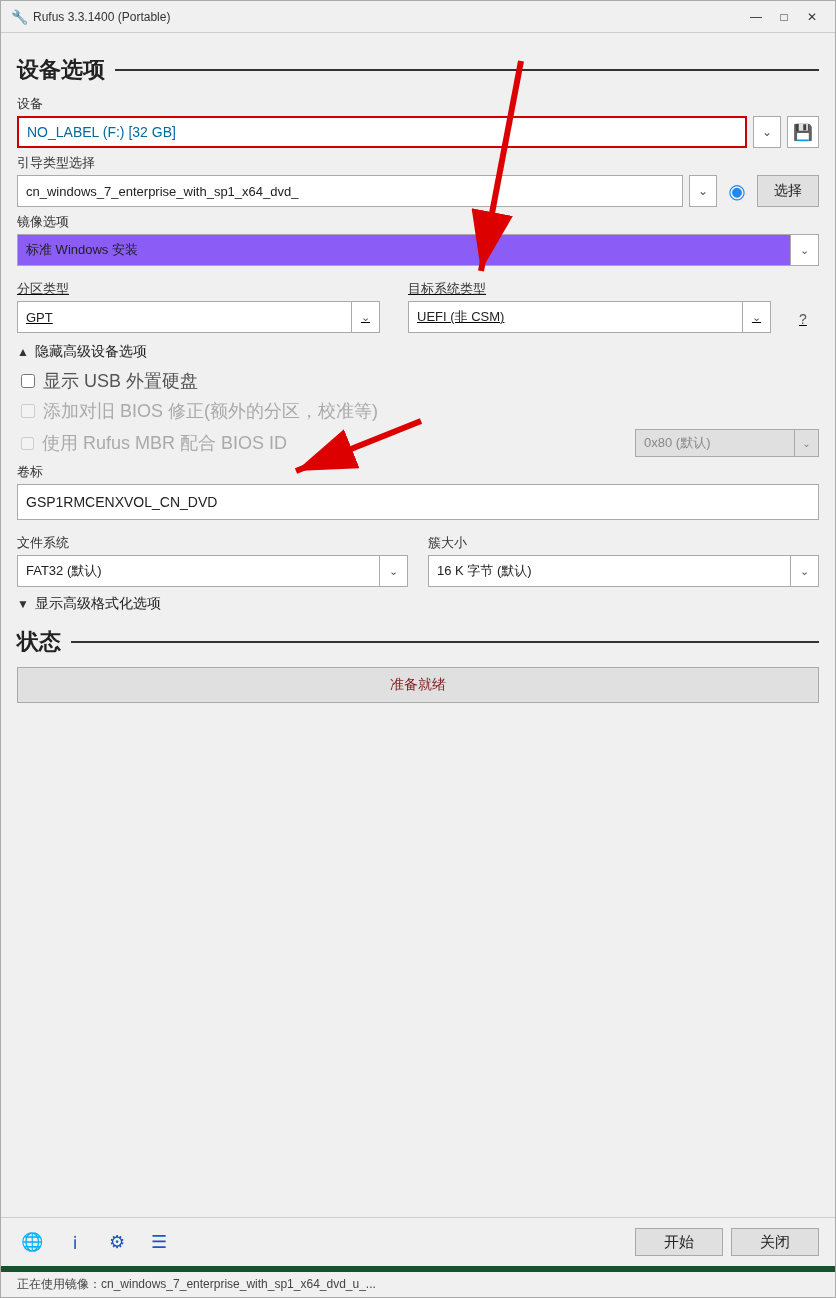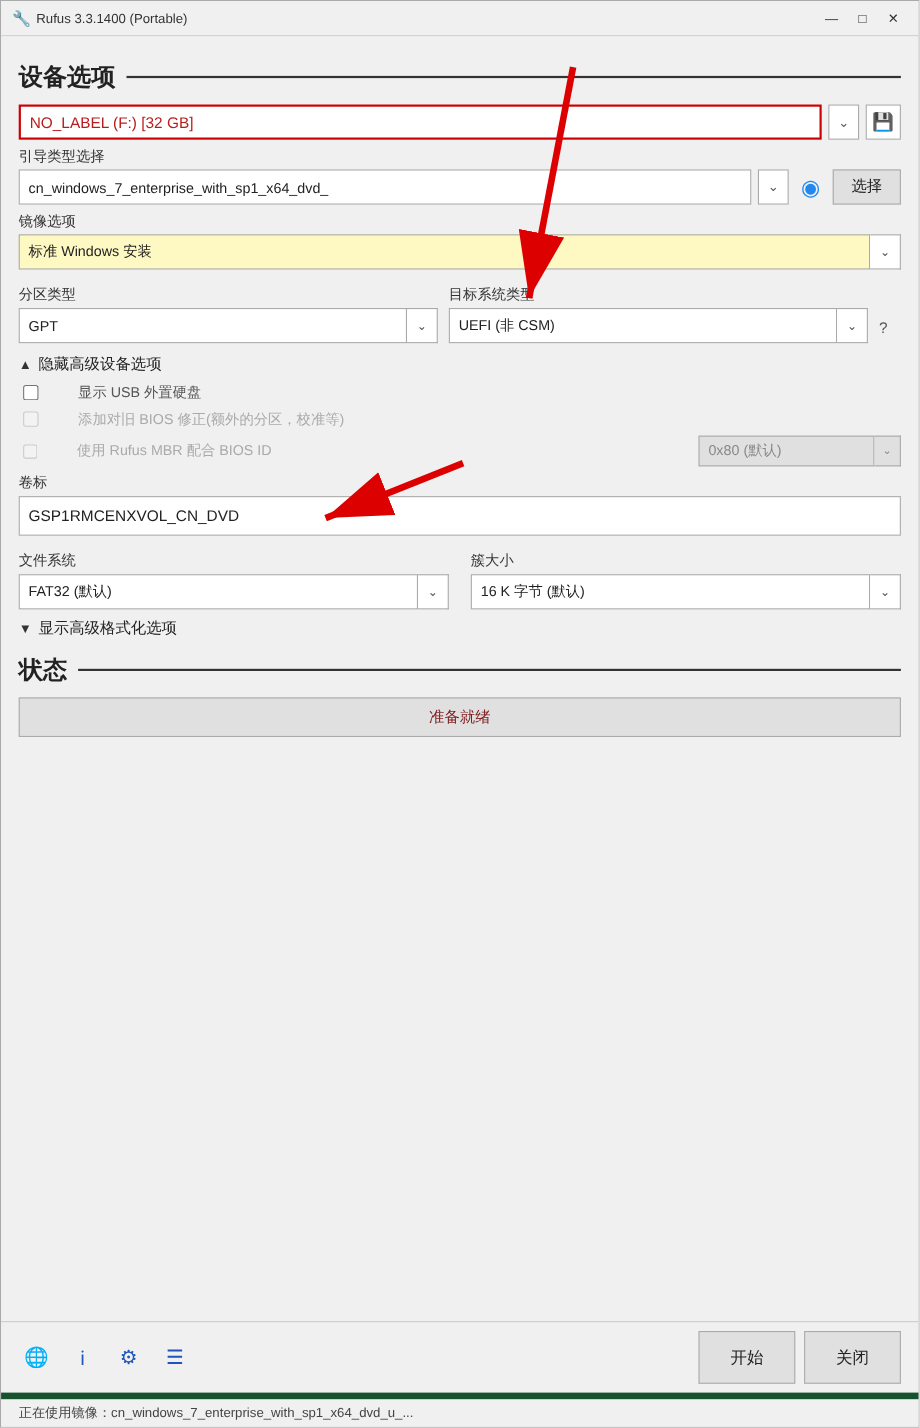--- a/index.html
+++ b/index.html
@@ -148,22 +148,23 @@
 
     .two-col {
       display: grid;
       grid-template-columns: 1fr 1fr;
       gap: 20px;
       align-items: end;
     }
     .two-col-with-q {
       display: grid;
       grid-template-columns: 1fr 1fr 20px;
-      gap: 10px;
+      gap: 28px;
       align-items: end;
+      text-decoration: underline;
     }
 
     .col-select-wrap {
       display: flex;
       align-items: center;
     }
     .col-chevron {
       width: 28px;
       height: 32px;
       background: white;
@@ -207,23 +208,22 @@
       gap: 8px;
       margin-bottom: 6px;
       padding-left: 4px;
     }
     .checkbox-row input[type="checkbox"] {
       width: 14px;
       height: 14px;
       cursor: pointer;
     }
     .checkbox-label {
-      font-size: 13px;
+      font-size: 18px;
       color: #555;
-      margin-left: 28px;
     }
     .checkbox-label.disabled { color: #aaa; }
 
     .bios-id-row {
       display: flex;
       align-items: center;
       gap: 8px;
       padding-left: 4px;
       margin-bottom: 6px;
     }
@@ -309,21 +309,21 @@
       font-size: 18px;
       color: #2255bb;
       background: none;
       border: none;
     }
     .action-btns {
       display: flex;
       gap: 8px;
     }
     .action-btn {
-      height: 48px;
+      height: 28px;
       padding: 4px 28px;
       font-size: 15px;
       font-family: inherit;
       cursor: pointer;
       background: #e0e0e0;
       border: 1px solid #aaa;
       color: #222;
     }
 
     .status-footer {
@@ -371,39 +371,40 @@
 
   <div class="main-content">
 
     
     <div class="section-header">
       <span class="section-title">设备选项</span>
       <div class="section-line"></div>
     </div>
 
     
+    <div class="field-label">设备</div>
     <div class="device-select-wrap">
-      <div class="device-select" style="flex:1;display:flex;align-items:center;border:2px solid #cc0000;height:32px;padding:0 8px;background:white;font-size:14px;color:#b91c1c;">NO_LABEL (F:) [32 GB]</div>
+      <div class="device-select" style="flex:1;display:flex;align-items:center;border:2px solid #cc0000;height:32px;padding:0 8px;background:white;font-size:14px;color:#0369a1;">NO_LABEL (F:) [32 GB]</div>
       <div class="chevron-btn">⌄</div>
       <div class="save-btn">💾</div>
     </div>
 
     
     <div class="field-label">引导类型选择</div>
     <div class="boot-select-wrap">
       <div style="flex:1;display:flex;align-items:center;background:white;border:1px solid #aaa;height:32px;padding:0 8px;font-size:13px;color:#222;">cn_windows_7_enterprise_with_sp1_x64_dvd_</div>
       <div class="chevron-btn">⌄</div>
       <div class="check-icon">◉</div>
       <button class="select-btn">选择</button>
     </div>
 
     
     <div class="field-label">镜像选项</div>
     <div class="col-select-wrap">
-      <div style="flex:1;display:flex;align-items:center;background:#fef9c3;border:1px solid #aaa;height:32px;padding:0 8px;font-size:13px;color:#222;">标准 Windows 安装</div>
+      <div style="flex:1;display:flex;align-items:center;background:#8b5cf6;border:1px solid #aaa;height:32px;padding:0 8px;font-size:13px;color:#222;">标准 Windows 安装</div>
       <div class="col-chevron">⌄</div>
     </div>
 
     
     <div class="two-col-with-q" style="margin-top:8px;">
       <div>
         <div class="field-label">分区类型</div>
         <div class="col-select-wrap">
           <div style="flex:1;display:flex;align-items:center;background:white;border:1px solid #aaa;height:32px;padding:0 8px;font-size:13px;color:#222;">GPT</div>
           <div class="col-chevron">⌄</div>

